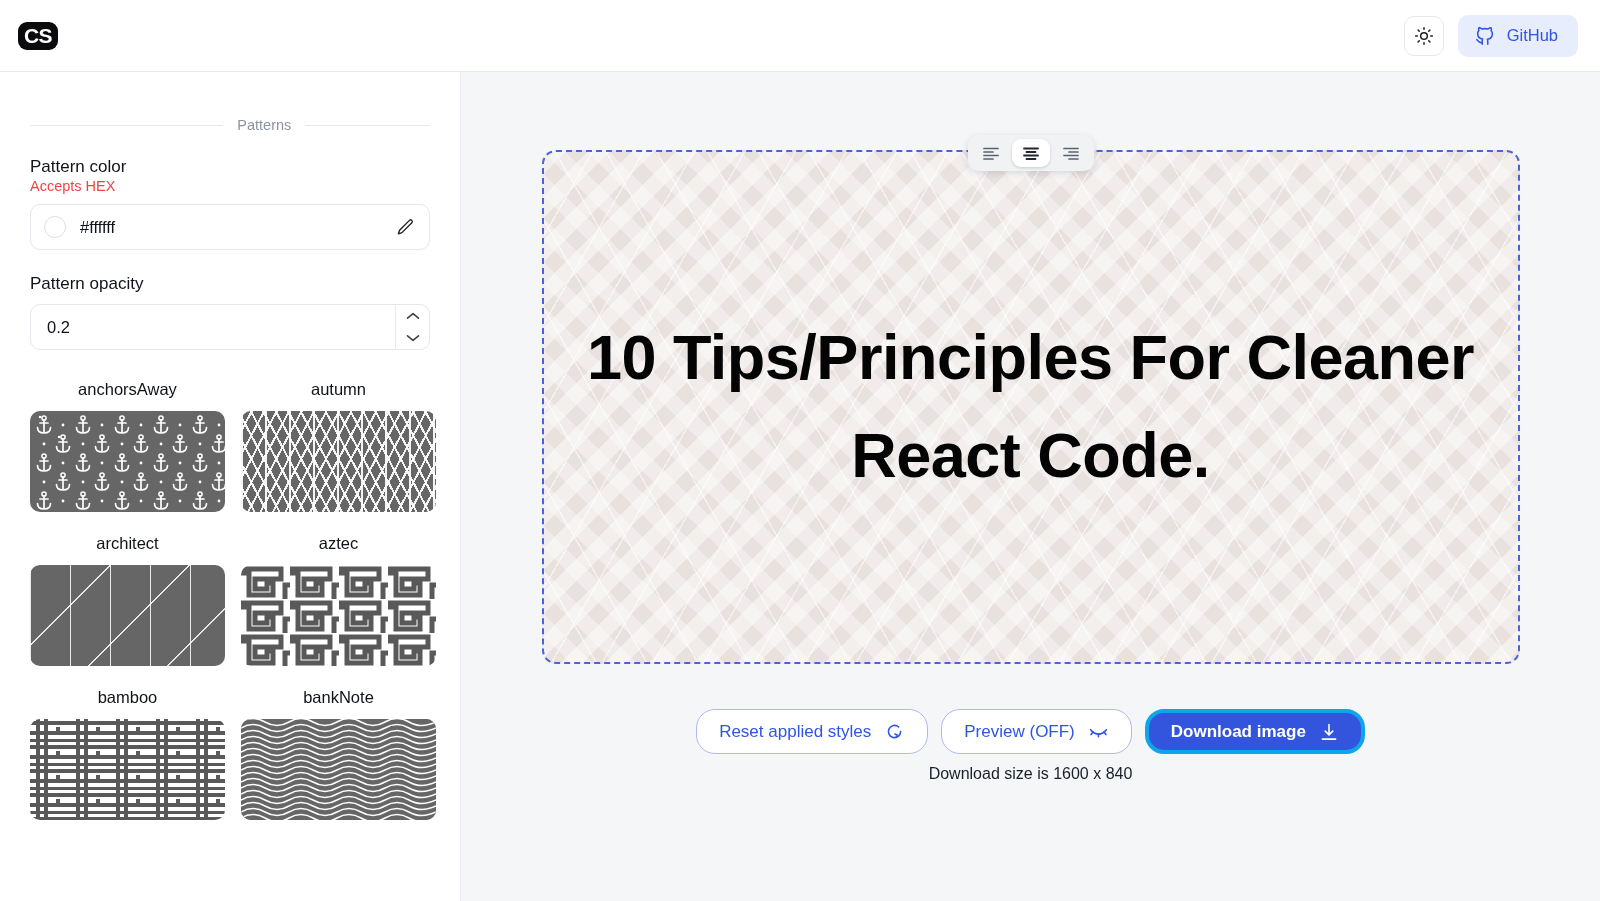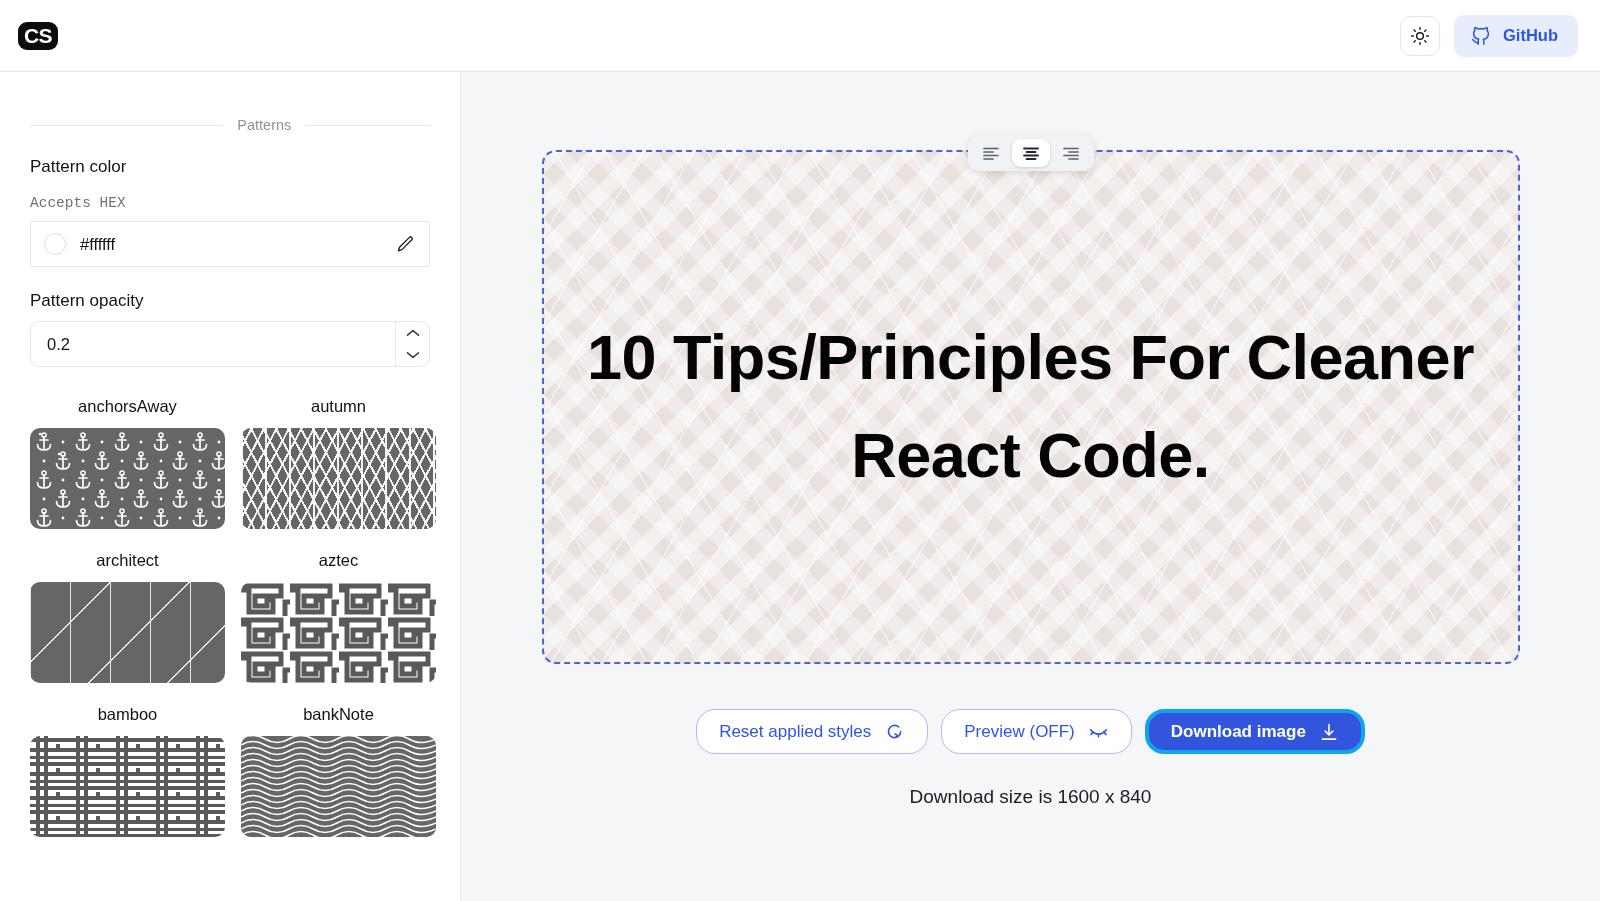--- a/index.html
+++ b/index.html
@@ -41,21 +41,21 @@
     cursor: pointer;
   }
   .github-btn {
     display: flex; align-items: center; gap: 11px;
     background: #e8edfd;
     border: none;
     border-radius: 10px;
     padding: 10px 20px 10px 16px;
     color: #2f55e5;
     font-size: 16.5px;
-    font-weight: 700;
+    font-weight: 400;
     font-family: "Liberation Sans", sans-serif;
     cursor: pointer;
   }
 
   
   .body-split { display: flex; height: 829px; }
 
   
   .sidebar {
     width: 461px;
@@ -75,30 +75,29 @@
   .divider-label .ln.left { flex: 1.55; }
   .divider-label .ln.right { flex: 1; }
 
   .field-label {
     margin-top: 24px;
     font-size: 17px;
     color: #11131a;
     font-weight: 400;
   }
   .field-hint {
-    margin-top: 18px;
+    margin-top: 1px;
     font-size: 14.5px;
-    color: #737373;
-    font-family: Liberation Mono, monospace;
+    color: #ef4444;
   }
   .color-input {
     margin-top: 10px;
     height: 46px;
     border: 1px solid #e4e7ec;
-    border-radius: 2px;
+    border-radius: 10px;
     background: #fff;
     display: flex; align-items: center;
     padding: 0 14px 0 13px;
     gap: 14px;
     cursor: text;
   }
   .swatch {
     width: 22px; height: 22px; border-radius: 50%;
     background: #ffffff; border: 1px solid #dcdfe5;
     flex: 0 0 auto;
@@ -244,22 +243,22 @@
     border: 1px solid #aebaf0;
     color: #2f55e5;
   }
   .btn-primary {
     background: #3355dd;
     border: 4px solid #0ea5e9;
     color: #ffffff;
     font-weight: 700;
   }
   .download-note {
-    margin-top: 32px;
-    font-size: 19px;
+    margin-top: 11px;
+    font-size: 16px;
     color: #1b1e26;
   }
 </style>
 </head>
 <body>
 
 <div class="header">
   <div class="logo">CS</div>
   <div class="header-right">
     <div class="theme-btn">

